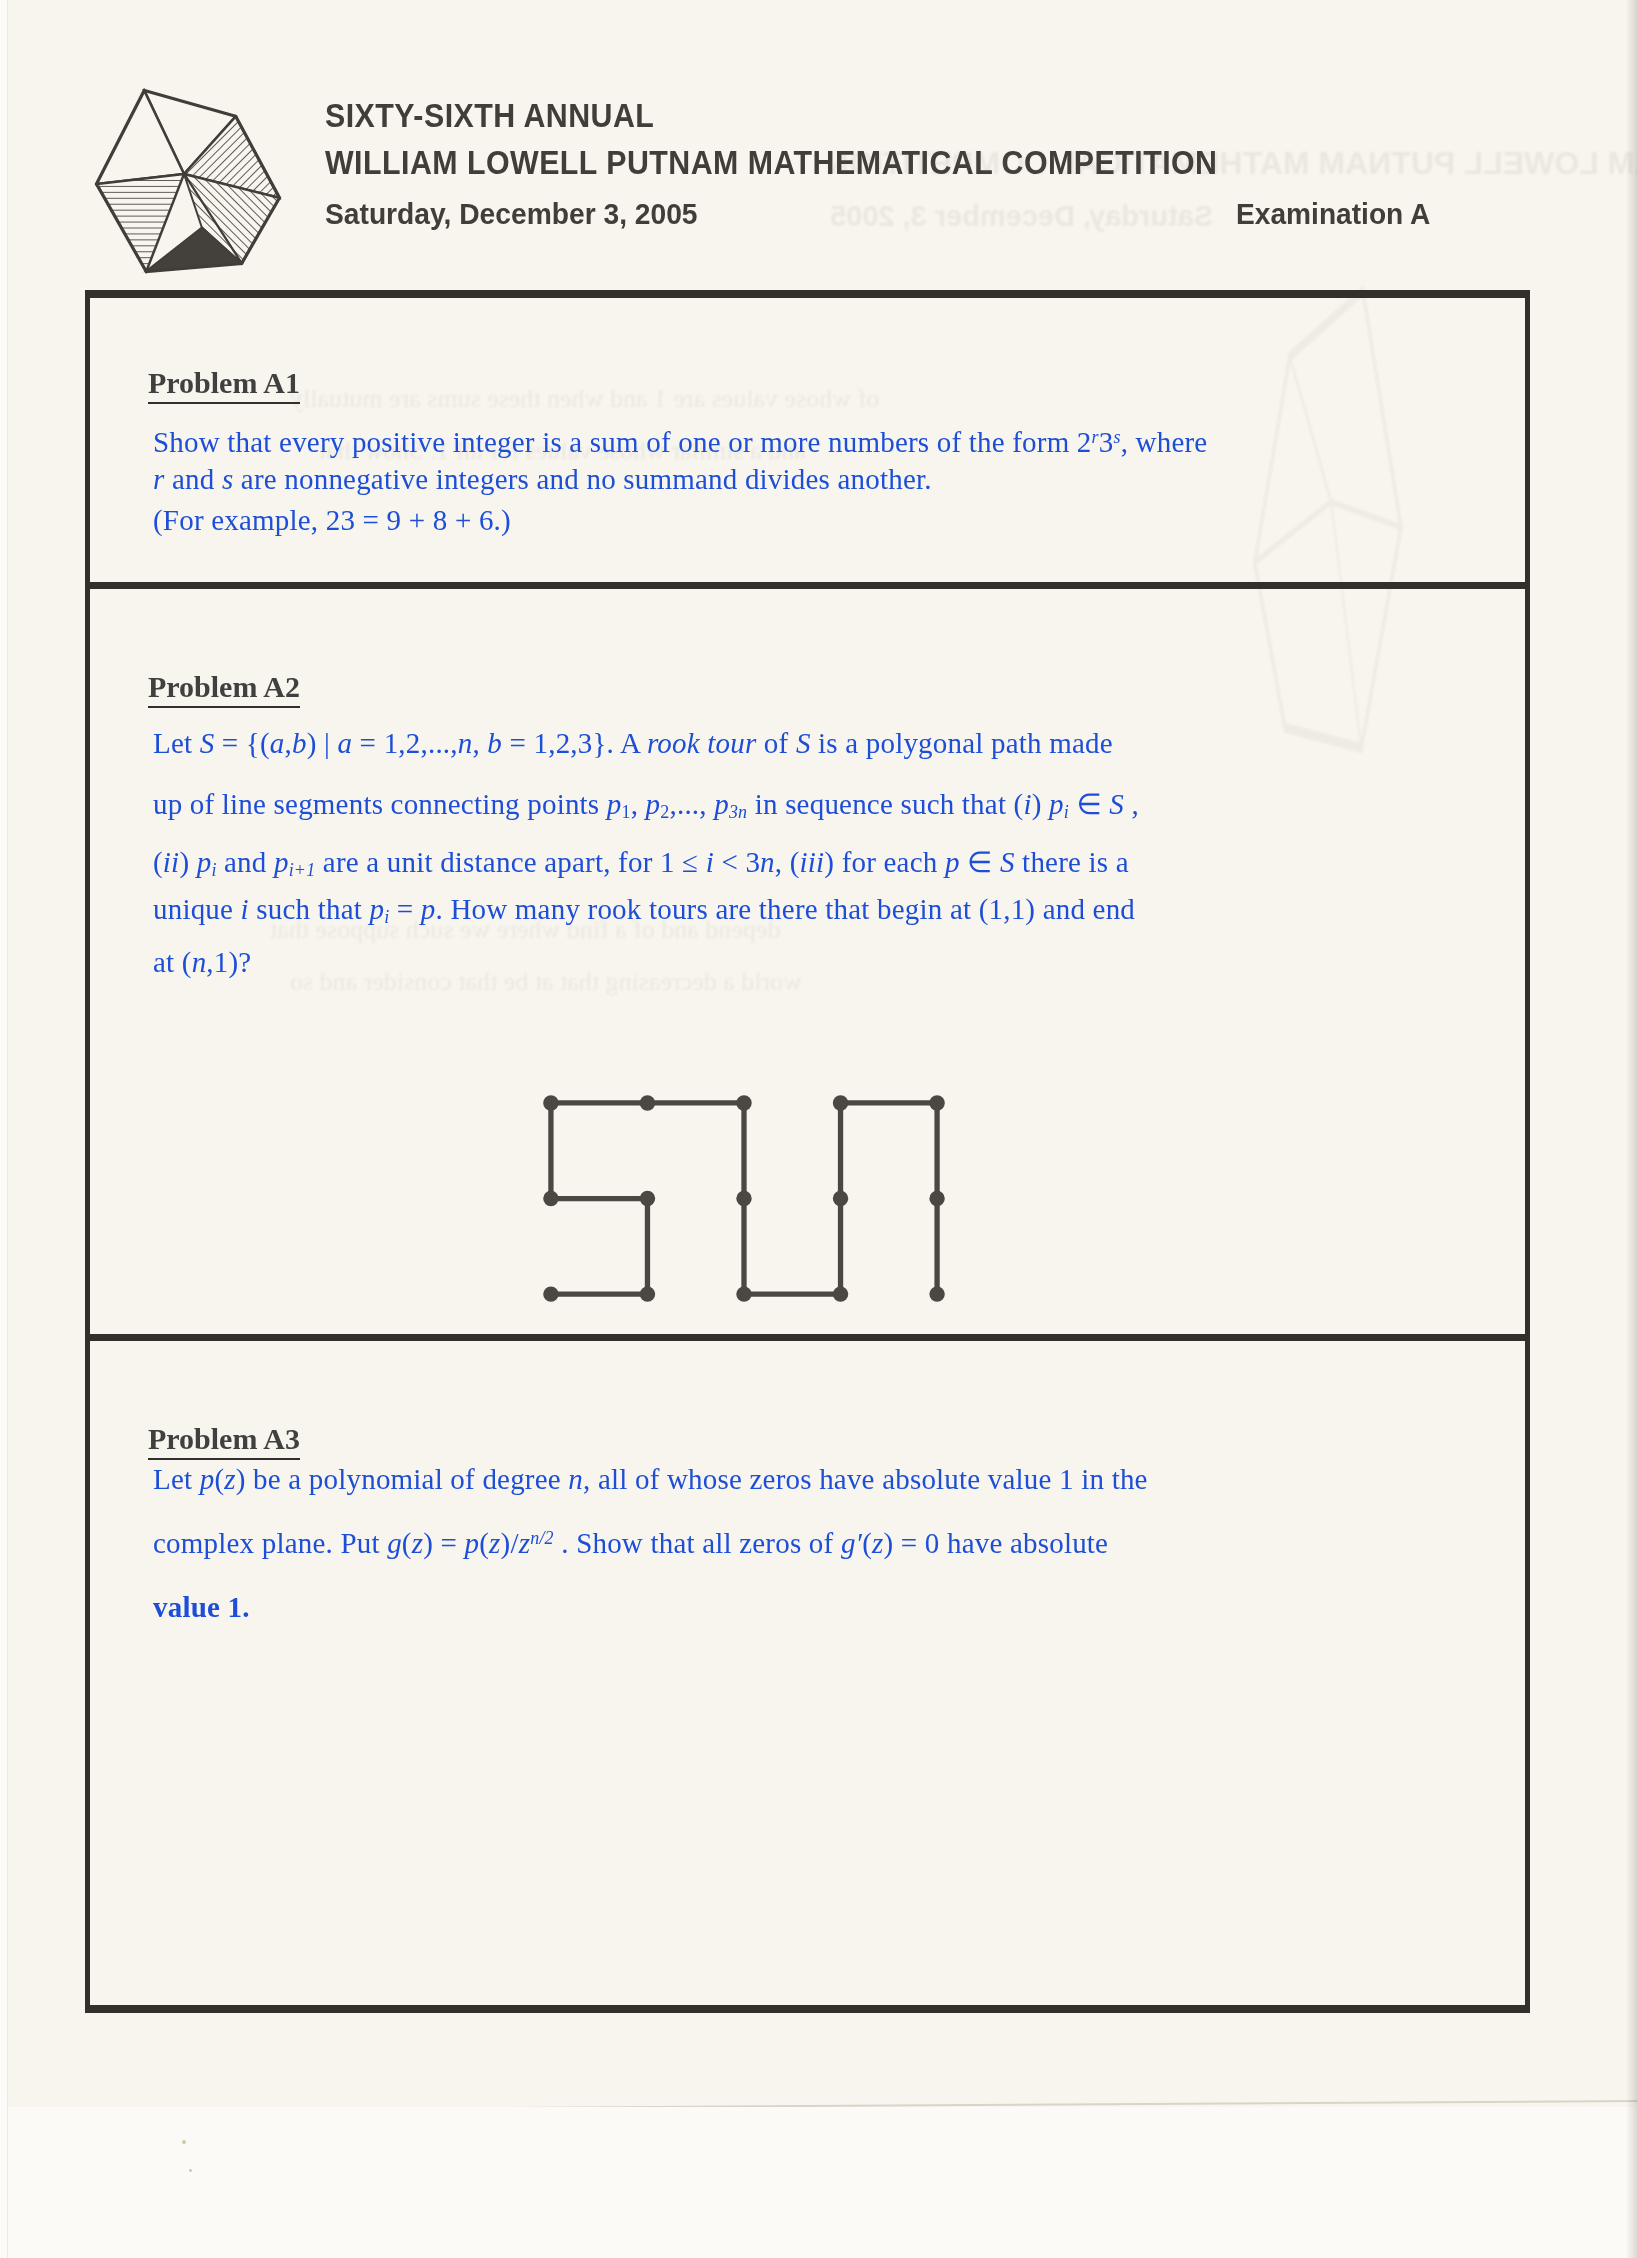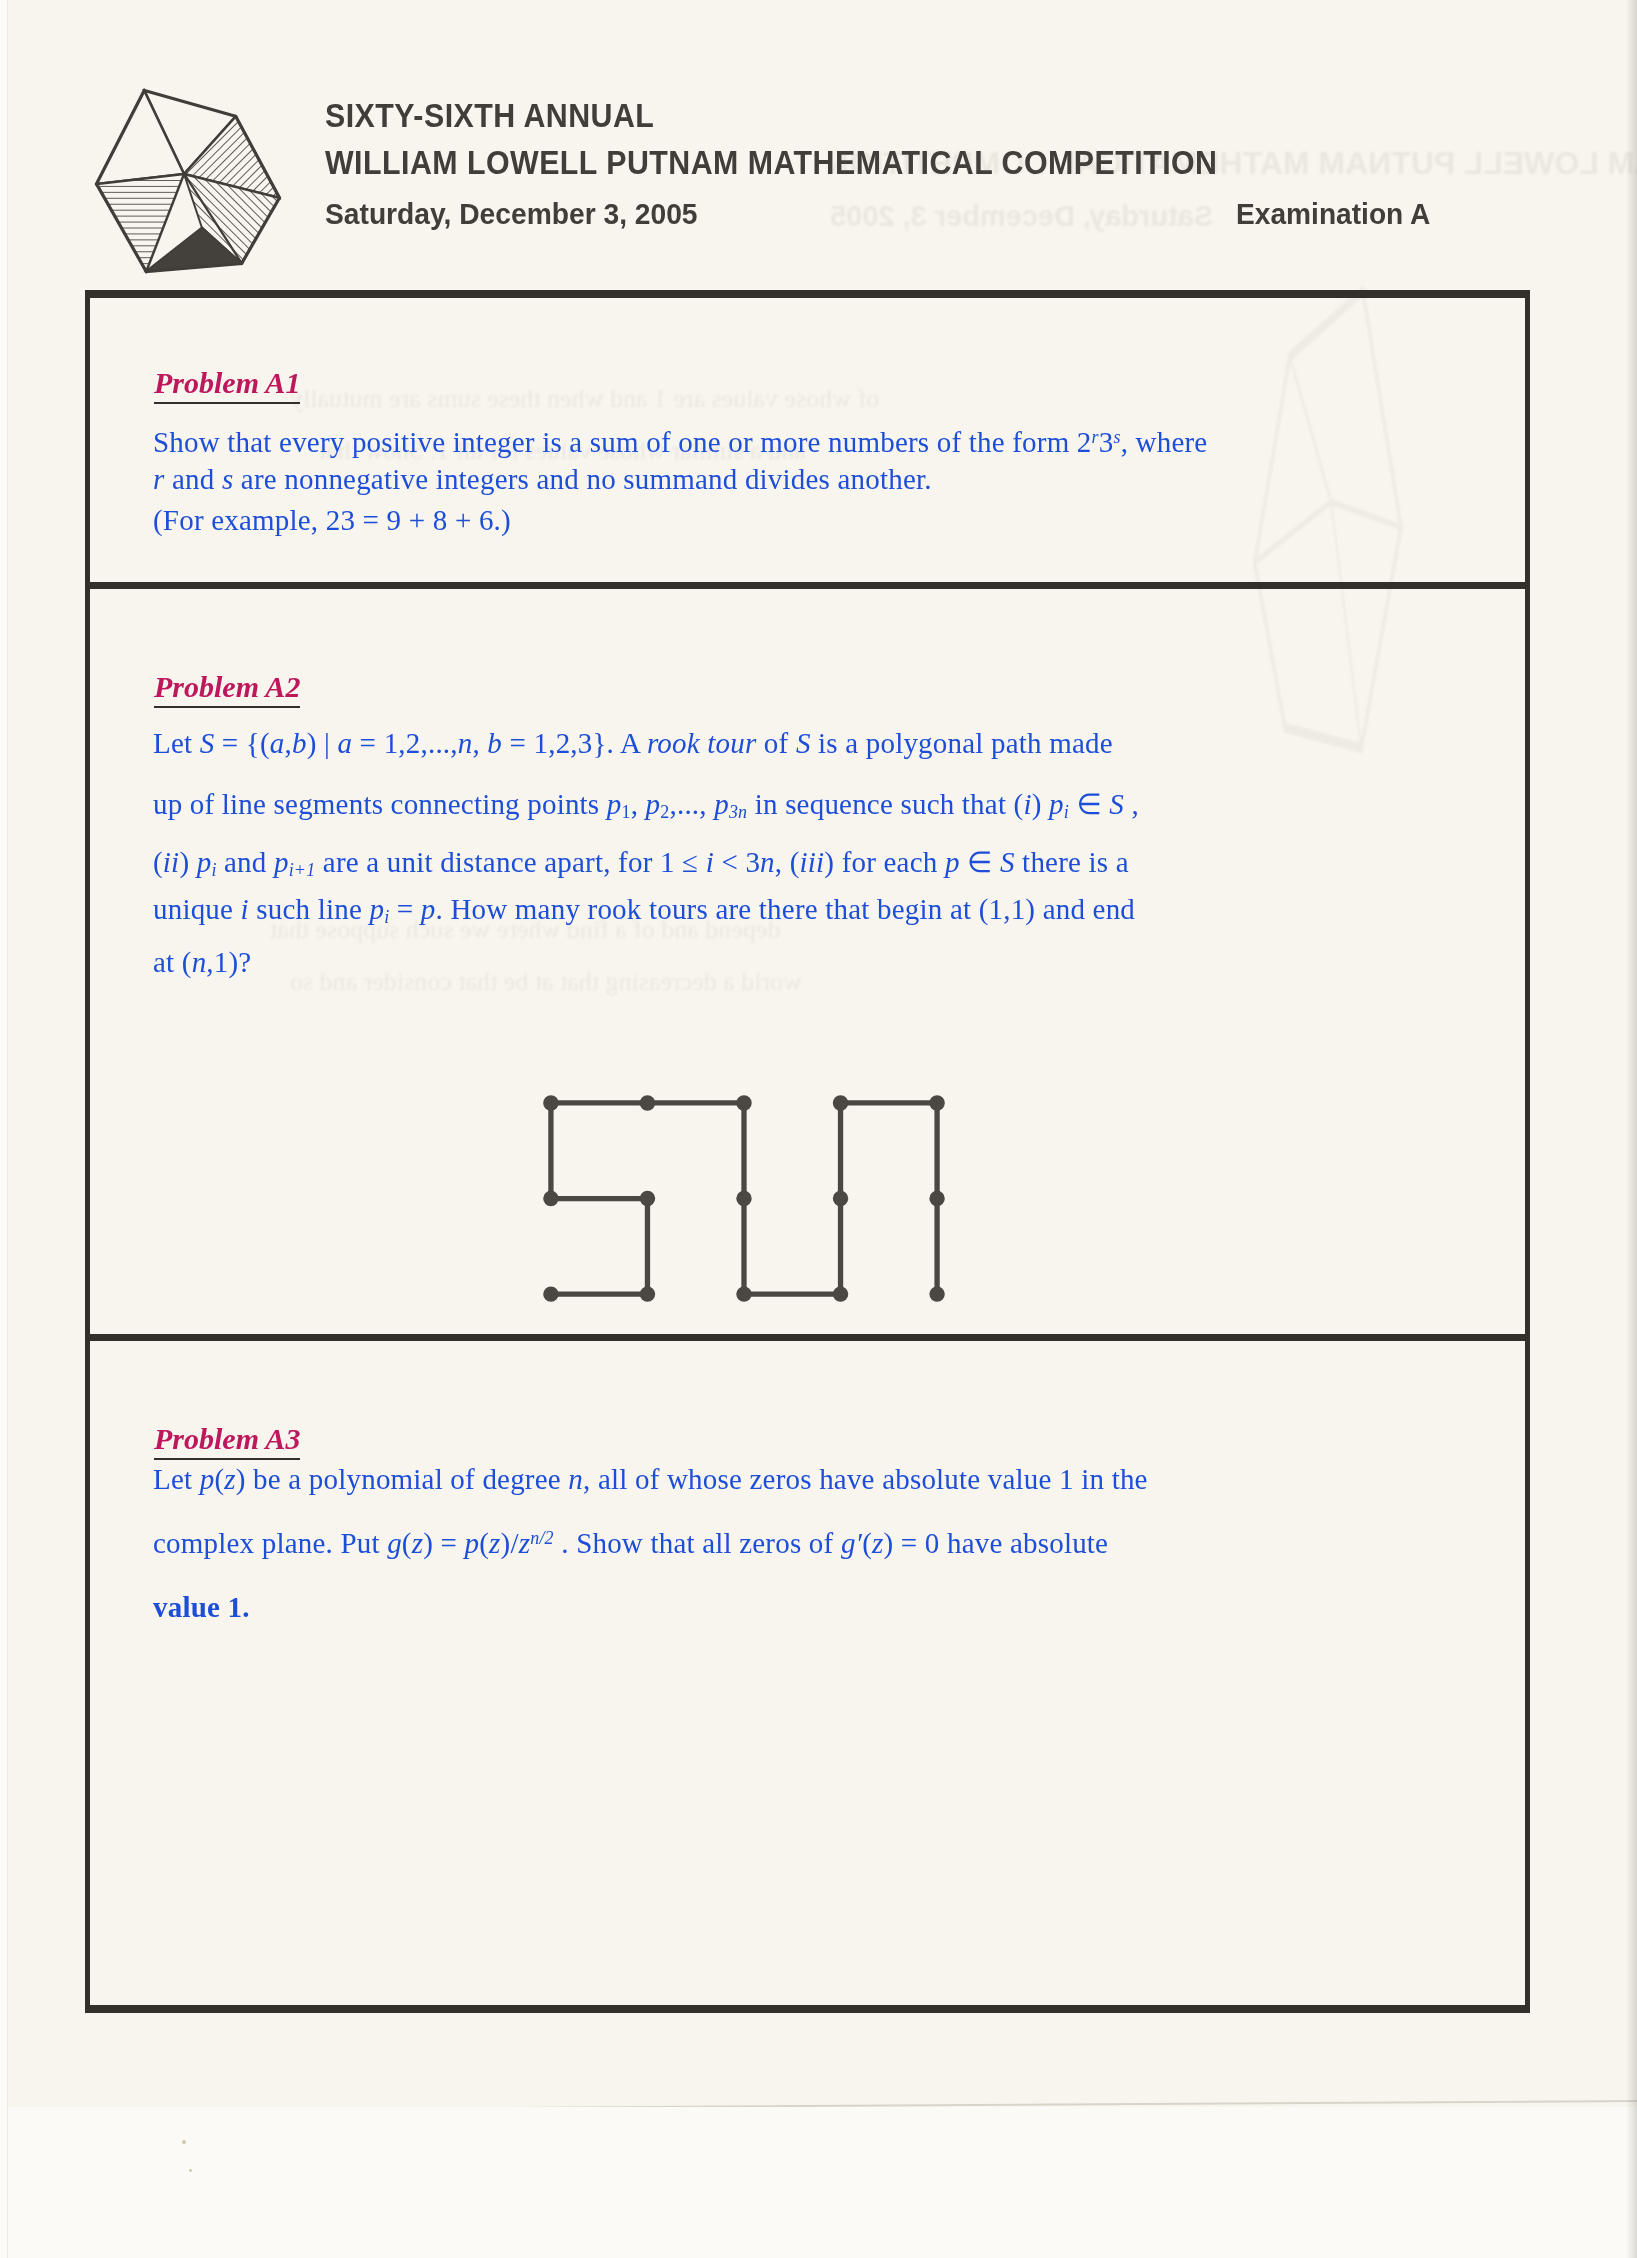--- a/index.html
+++ b/index.html
@@ -18,23 +18,23 @@
   #hdr2{left:325px;top:144px;font-size:33px;transform:scaleX(.92);letter-spacing:0.5px;}
   #hdrDate{left:325px;top:197px;font-size:30px;transform:scaleX(.94);}
   #examA{left:1236px;top:198px;font-size:29px;transform:scaleX(.97);}
 
   
   .pbox{position:absolute;left:85px;width:1445px;border:5.8px solid #33302b;background:transparent;box-sizing:border-box;}
   #boxA1{top:290px;height:299px;border-top-width:8.7px;}
   #boxA2{top:582px;height:759px;}
   #boxA3{top:1334px;height:679px;border-bottom-width:8.7px;}
 
-  .ptitle{position:absolute;left:154px;white-space:nowrap;
-    font-weight:bold;font-size:30px;color:#be185d;
-    border-bottom:2.9px solid #332f2a;padding-bottom:2.9px;line-height:1.1;font-style:italic;}
+  .ptitle{position:absolute;left:148px;white-space:nowrap;
+    font-weight:bold;font-size:30px;color:#404040;
+    border-bottom:2.9px solid #332f2a;padding-bottom:2.9px;line-height:1.1;}
   .pline{position:absolute;left:153px;white-space:nowrap;font-size:29px;color:#1d4ed8;letter-spacing:0.2px;}
 
   .s-n{font-style:normal;}
   .s-i{font-style:italic;}
   .s-sub{font-size:.62em;position:relative;top:.22em;}
   .s-isup{font-size:.62em;position:relative;top:-.5em;font-style:italic;}
   .s-isub{font-size:.62em;position:relative;top:.22em;font-style:italic;margin-top:16px;}
 
   
   #figure{position:absolute;left:521px;top:1070px;}
@@ -106,21 +106,21 @@
   <h2 class="ptitle" style="top:341px;">Problem A1</h2>
   <div class="pline" style="top:426px;"><span class="s-n">Show that every positive integer is a sum of one or more numbers of the form 2</span><span class="s-isup">r</span><span class="s-n">3</span><span class="s-isup">s</span><span class="s-n">, where</span></div>
   <div class="pline" style="top:463px;"><span class="s-i">r</span><span class="s-n"> and </span><span class="s-i">s</span><span class="s-n"> are nonnegative integers and no summand divides another.</span></div>
   <div class="pline" style="top:504px;text-align:right;"><span class="s-n">(For example, 23 = 9 + 8 + 6.)</span></div>
 
   <section id="boxA2" class="pbox"></section>
   <h2 class="ptitle" style="top:645px;">Problem A2</h2>
   <div class="pline" style="top:727px;"><span class="s-n">Let </span><span class="s-i">S</span><span class="s-n"> = {(</span><span class="s-i">a</span><span class="s-n">,</span><span class="s-i">b</span><span class="s-n">) | </span><span class="s-i">a</span><span class="s-n"> = 1,2,...,</span><span class="s-i">n</span><span class="s-n">, </span><span class="s-i">b</span><span class="s-n"> = 1,2,3}. A </span><span class="s-i">rook tour</span><span class="s-n"> of </span><span class="s-i">S</span><span class="s-n"> is a polygonal path made</span></div>
   <div class="pline" style="top:787px;"><span class="s-n">up of line segments connecting points </span><span class="s-i">p</span><span class="s-sub">1</span><span class="s-n">, </span><span class="s-i">p</span><span class="s-sub">2</span><span class="s-n">,..., </span><span class="s-i">p</span><span class="s-isub">3n</span><span class="s-n"> in sequence such that (</span><span class="s-i">i</span><span class="s-n">)  </span><span class="s-i">p</span><span class="s-isub">i</span><span class="s-n"> ∈ </span><span class="s-i">S</span><span class="s-n"> ,</span></div>
   <div class="pline" style="top:845px;"><span class="s-n">(</span><span class="s-i">ii</span><span class="s-n">)  </span><span class="s-i">p</span><span class="s-isub">i</span><span class="s-n"> and </span><span class="s-i">p</span><span class="s-isub">i+1</span><span class="s-n"> are a unit distance apart, for 1 ≤ </span><span class="s-i">i</span><span class="s-n"> &lt; 3</span><span class="s-i">n</span><span class="s-n">,  (</span><span class="s-i">iii</span><span class="s-n">)  for each </span><span class="s-i">p</span><span class="s-n"> ∈ </span><span class="s-i">S</span><span class="s-n"> there is a</span></div>
-  <div class="pline" style="top:893px;"><span class="s-n">unique </span><span class="s-i">i</span><span class="s-n"> such line </span><span class="s-i">p</span><span class="s-isub">i</span><span class="s-n"> = </span><span class="s-i">p</span><span class="s-n">. How many rook tours are there that begin at (1,1) and end</span></div>
+  <div class="pline" style="top:893px;"><span class="s-n">unique </span><span class="s-i">i</span><span class="s-n"> such that </span><span class="s-i">p</span><span class="s-isub">i</span><span class="s-n"> = </span><span class="s-i">p</span><span class="s-n">. How many rook tours are there that begin at (1,1) and end</span></div>
   <div class="pline" style="top:946px;"><span class="s-n">at (</span><span class="s-i">n</span><span class="s-n">,1)?</span></div>
 
   <svg id="figure" width="446" height="259" viewBox="0 0 462 268">
       <polyline points="31,232 131,232 131,133 31,133 31,34 131,34 231,34 231,133 231,232 331,232 331,133 331,34 431,34 431,133 431,232" fill="none" stroke="#4b4743" stroke-width="5.5" stroke-linejoin="round" stroke-linecap="round"></polyline>
       <circle cx="31" cy="232" r="8" fill="#4b4743"></circle>
       <circle cx="31" cy="133" r="8" fill="#4b4743"></circle>
       <circle cx="31" cy="34" r="8" fill="#4b4743"></circle>
       <circle cx="131" cy="232" r="8" fill="#4b4743"></circle>
       <circle cx="131" cy="133" r="8" fill="#4b4743"></circle>
       <circle cx="131" cy="34" r="8" fill="#4b4743"></circle>

